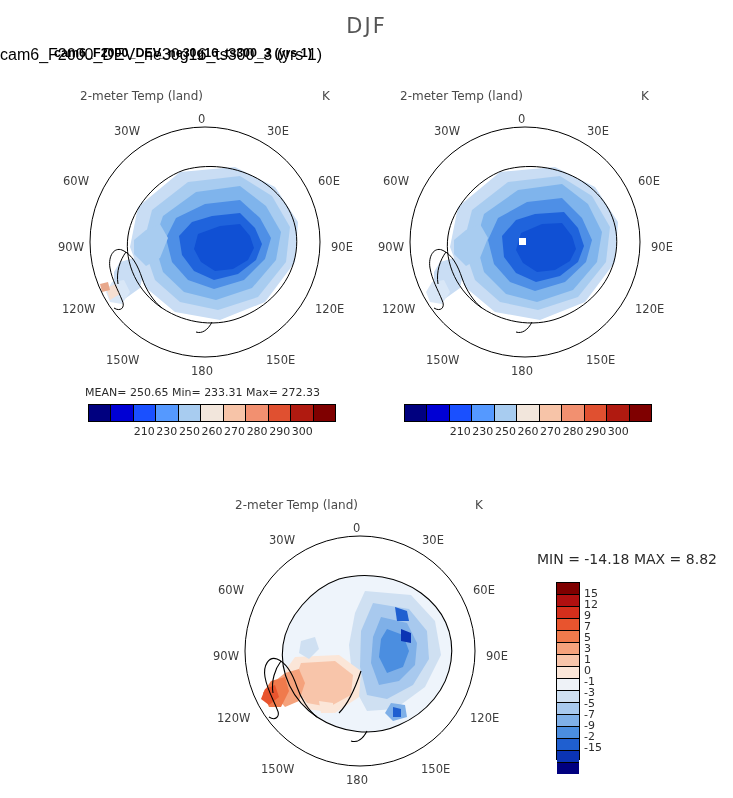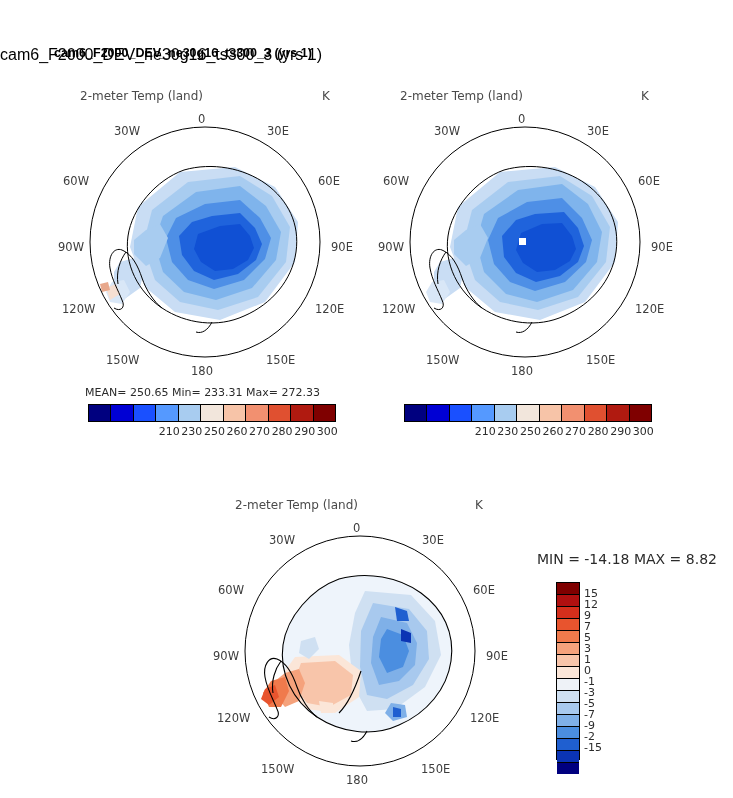--- a/index.html
+++ b/index.html
@@ -79,21 +79,20 @@
     position: relative;
     height: 16px;
     margin-top: 3px;
   }
   .cbar-ticks span {
     position: absolute;
     transform: translateX(-50%);
     font-family: "DejaVu Sans", sans-serif;
     font-size: 11px;
     color: #2b2b2b;
-    margin-left: 25px;
   }
   .vbar {
     position: absolute;
     width: 22px;
     border: 1px solid #000000;
   }
   .vbar .vcell { width: 100%; }
   .vbar .vcell + .vcell { border-top: 1px solid #000000; }
   .vbar-ticks { position: absolute; }
   .vbar-ticks span {
@@ -104,20 +103,21 @@
     transform: translateY(-50%);
     white-space: nowrap;
   }
   svg { display: block; overflow: visible; }
 </style>
 </head>
 <body>
 
 <div class="page">
 
+  <div class="abs season-title">DJF</div>
 
   <div class="abs" style="left:0px; top:46px; width:366px;">cam6_F2000_DEV_ne30g16_ts300_3 (yrs 1)</div>
   <div class="abs panel-title" style="left:0px; top:46px; width:366px;">cam6_F2000_DEV_ne30g16_ts300_3 (yrs 1)</div>
 
   <div class="abs sub-label" style="left:80px; top:89px;">2-meter Temp (land)</div>
   <div class="abs units-label" style="left:322px; top:89px;">K</div>
 
   <div class="abs" style="left:60px; top:112px; width:290px; height:272px;">
     <svg width="290" height="272" viewBox="0 0 290 272">
       <defs>

